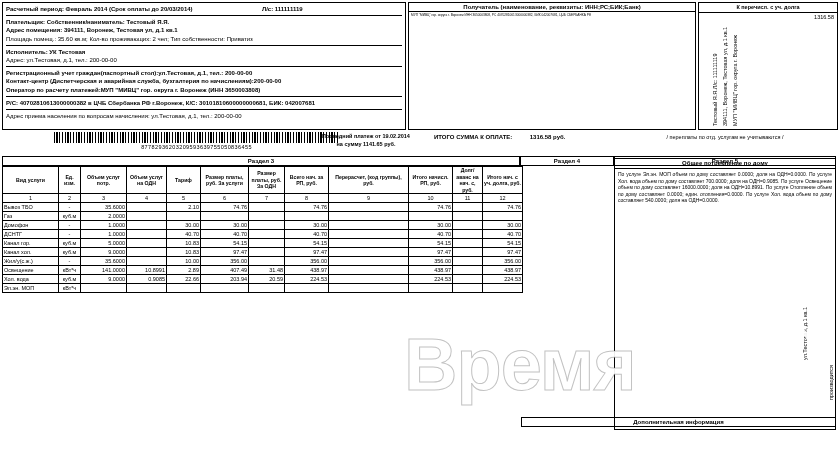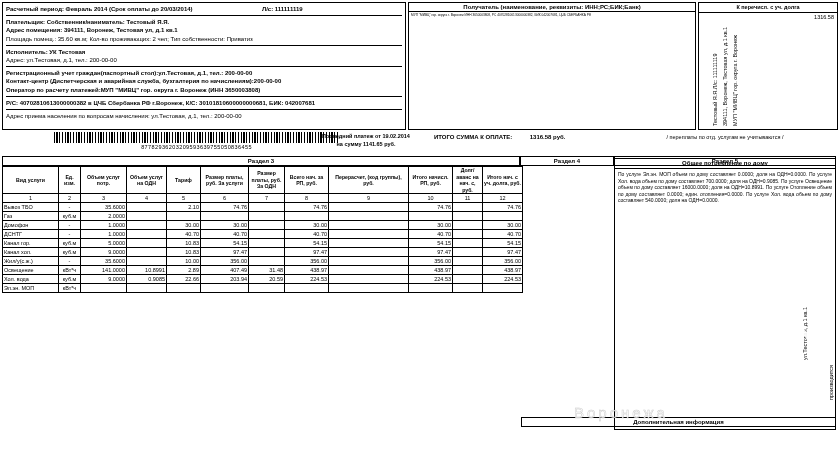--- a/index.html
+++ b/index.html
@@ -367,20 +367,20 @@
   <div class="sec4panel"></div>
 
   <div class="sec5">
     <div class="hd">Общее потребление по дому</div>
     <div class="txt">По услуге Эл.эн. МОП объем по дому составляет 0.0000; доля на ОДН=0.0000. По услуге Хол. вода объем по дому составляет 700.0000; доля на ОДН=0.9085. По услуге Освещение объем по дому составляет 16000.0000; доля на ОДН=10.8991. По услуге Отопление объем по дому составляет 0.0000; един. отопления=0.0000. По услуге Хол. вода объем по дому составляет 540.0000; доля на ОДН=0.0000.</div>
   </div>
 
   <div class="secbar" style="left:521px; top:417px; width:315px;">Дополнительная информация</div>
 
   <div class="wm">
-    <div class="wm-sub">Воронежа</div>
+    <div class="wm-text">Время</div>
     <div class="wm-circle">
       <div class="wm-hand1" style="left:38px; top:12px; height:30px;"></div>
       <div class="wm-hand2" style="left:41px; top:41px; width:26px;"></div>
     </div>
   </div>
 
 </div>
 
 </body></html>

